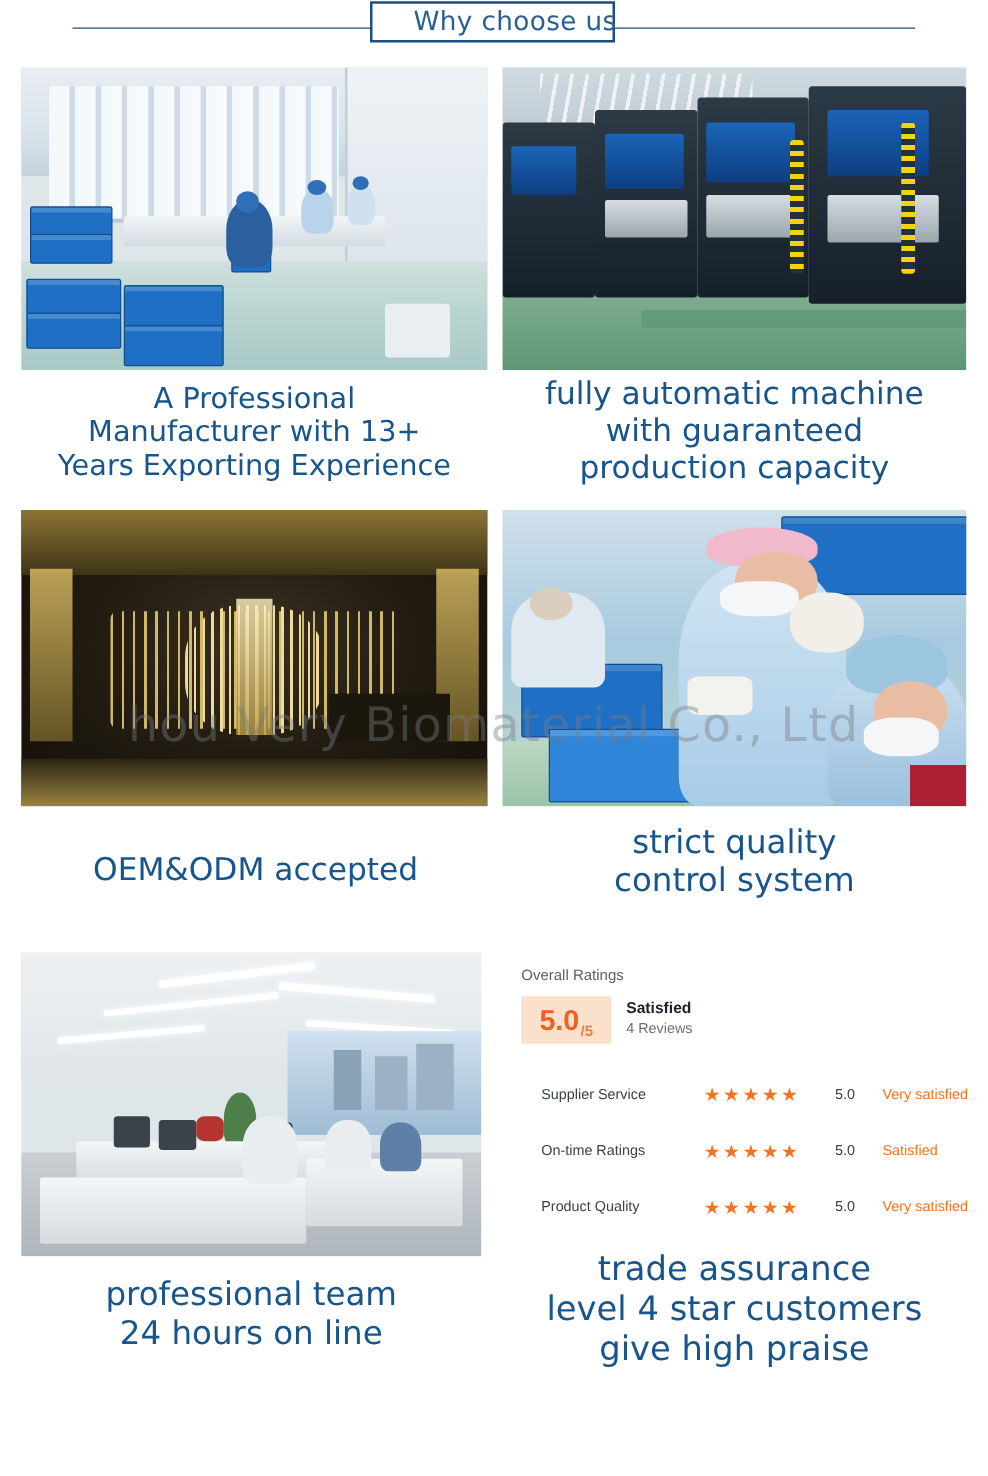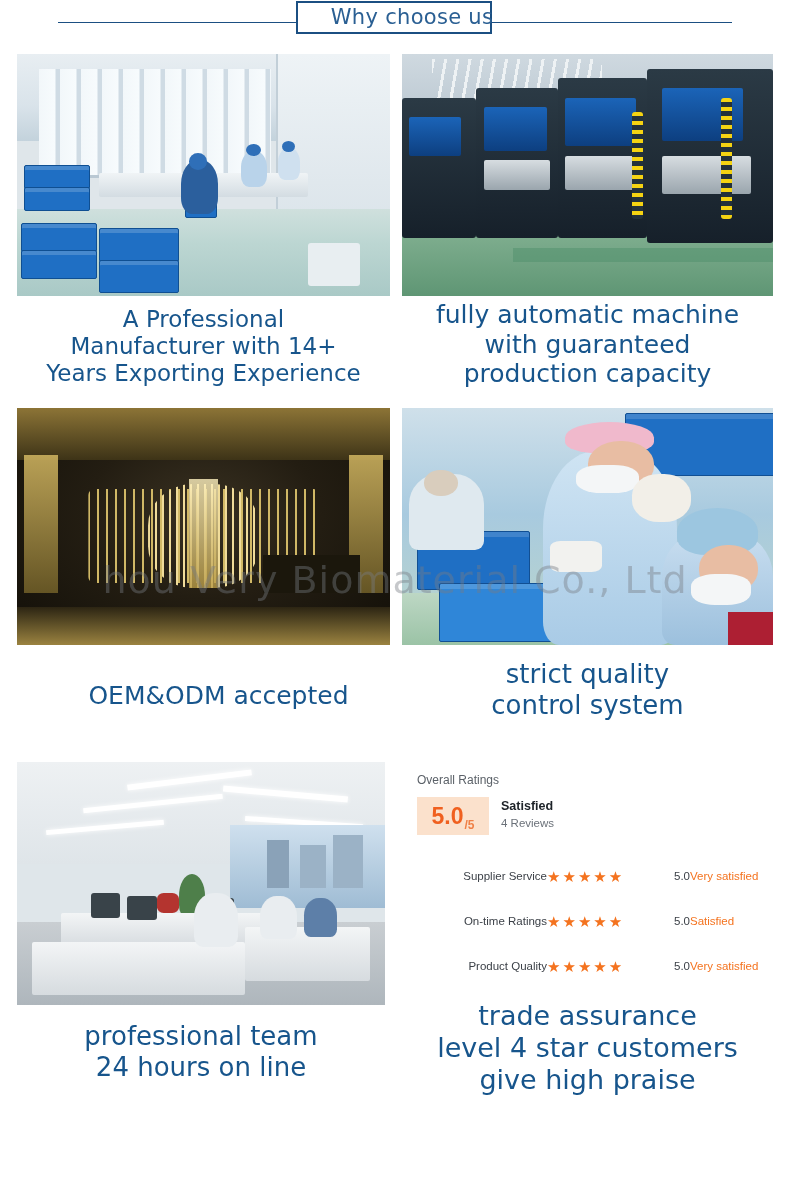--- a/index.html
+++ b/index.html
@@ -114,21 +114,21 @@
   .rt-title{position:absolute;left:17px;top:18px;font-size:12px;color:#5b6168;}
   .rt-badge{
     position:absolute;left:17px;top:42px;width:72px;height:38px;background:#fbe1cc;
     display:flex;align-items:center;justify-content:center;
   }
   .rt-score{color:#f0601f;font-size:23px;font-weight:700;line-height:1;}
   .rt-outof{color:#ef7f45;font-size:12px;font-weight:700;margin-left:1px;align-self:flex-end;margin-bottom:3px;}
   .rt-sat{position:absolute;left:101px;top:44px;font-size:12.5px;font-weight:700;color:#1d2228;}
   .rt-rev{position:absolute;left:101px;top:62px;font-size:11.5px;color:#6b7179;}
 
-  .rt-row{position:absolute;left:17px;width:348px;height:26px;display:flex;align-items:center;text-align:right;}
+  .rt-row{position:absolute;left:33px;width:348px;height:26px;display:flex;align-items:center;}
   .rt-label{width:130px;font-size:11.5px;color:#3c4148;}
   .rt-stars{width:105px;display:flex;gap:2px;}
   .rt-stars .st{color:#f4731f;font-size:15px;line-height:1;}
   .rt-val{width:38px;font-size:11.5px;color:#3c4148;}
   .rt-txt{font-size:11.5px;color:#f4731f;white-space:nowrap;}
 </style>
 </head>
 <body>
 
 <div class="page">
@@ -180,21 +180,21 @@
     <div class="blue" style="left:70%;top:14%;width:22%;height:22%;"></div>
     <div class="steel" style="left:70%;top:42%;width:24%;height:16%;"></div>
     <div class="chain" style="left:62%;top:24%;width:3%;height:44%;
       background:repeating-linear-gradient(180deg,#f5d312 0 4px,#23313b 4px 9px);"></div>
     <div class="chain" style="left:86%;top:18%;width:3%;height:50%;
       background:repeating-linear-gradient(180deg,#f5d312 0 4px,#23313b 4px 9px);"></div>
     <div style="position:absolute;left:30%;top:80%;width:70%;height:6%;background:#4f8f6b;opacity:.5;"></div>
   </div>
 
   <div class="cap" style="left:17px;top:306px;width:373px;font-size:23px;">A Professional
-Manufacturer with 14+
+Manufacturer with 13+
 Years Exporting Experience</div>
 
   <div class="cap" style="left:402px;top:300px;width:371px;font-size:25px;">fully automatic machine
 with guaranteed
 production capacity</div>
 
   <div class="photo p3" style="left:17px;top:408px;width:373px;height:237px;">
     <div class="bg"></div>
     <div class="goldtop"></div>
     <div class="goldbot"></div>
@@ -222,21 +222,21 @@
     <div class="coat" style="left:70%;top:52%;width:30%;height:48%;background:linear-gradient(180deg,#c9def0,#9cc0dd);"></div>
     <div class="cap" style="left:74%;top:42%;width:22%;height:20%;background:#9cc6e0;"></div>
     <div class="face" style="left:80%;top:58%;width:16%;height:20%;"></div>
     <div class="mask" style="left:78%;top:70%;width:16%;height:13%;"></div>
     <div style="position:absolute;left:88%;top:86%;width:12%;height:14%;background:#ad1f33;"></div>
     <div style="position:absolute;left:40%;top:56%;width:14%;height:13%;background:#f2f2ef;border-radius:20%;"></div>
   </div>
 
   <div class="watermark">hou Very       Biomaterial Co., Ltd</div>
 
-  <div class="cap" style="left:32px;top:681px;width:373px;font-size:25px;">OEM&amp;ODM accepted</div>
+  <div class="cap" style="left:18px;top:681px;width:373px;font-size:25px;">OEM&amp;ODM accepted</div>
 
   <div class="cap" style="left:402px;top:659px;width:371px;font-size:26px;">strict quality
 control system</div>
 
   <div class="photo p5" style="left:17px;top:762px;width:368px;height:243px;">
     <div class="ceil"></div>
     <div class="tube" style="left:30%;top:6%;width:34%;height:2.4%;transform:rotate(-7deg);"></div>
     <div class="tube" style="left:18%;top:16%;width:38%;height:2.2%;transform:rotate(-6deg);"></div>
     <div class="tube" style="left:56%;top:12%;width:34%;height:2.4%;transform:rotate(5deg);"></div>
     <div class="tube" style="left:8%;top:26%;width:32%;height:2%;transform:rotate(-5deg);"></div>

